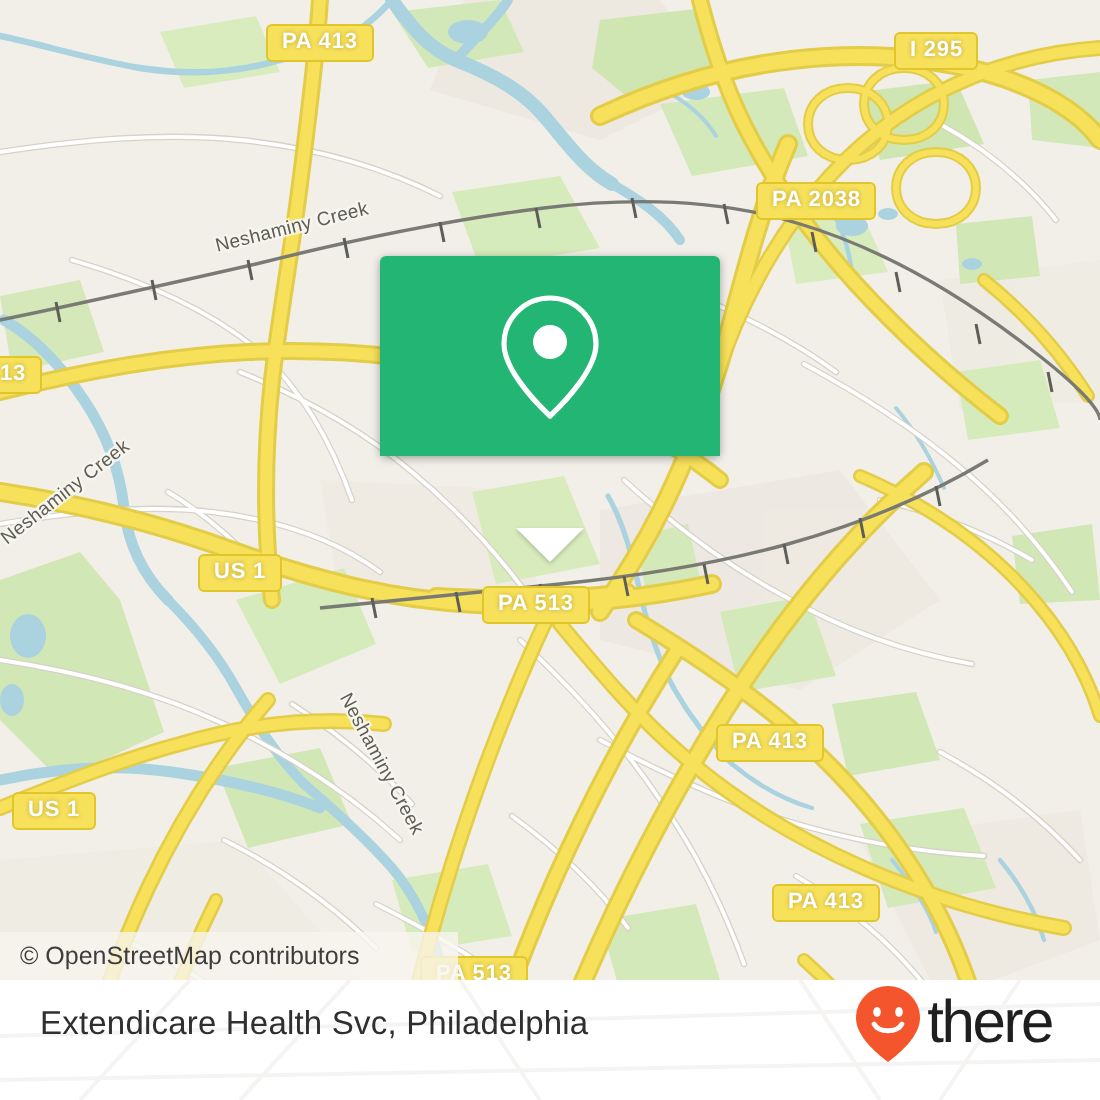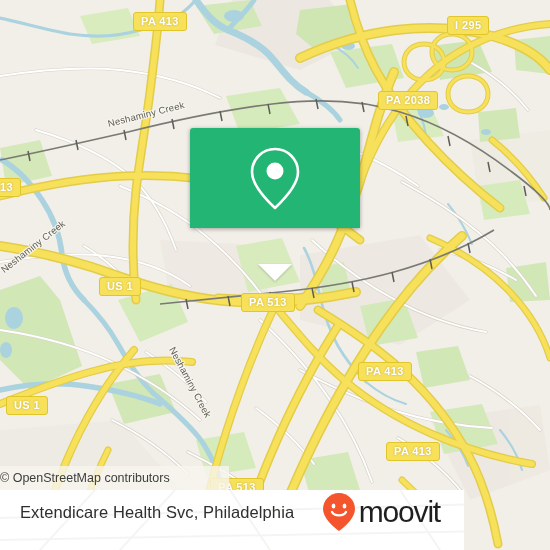--- a/index.html
+++ b/index.html
@@ -78,29 +78,30 @@
     border-top:17px solid #ffffff;
     filter:drop-shadow(0 1px 1px rgba(0,0,0,.2));
   }
 
   
   #attribution{
     position:absolute;left:0;top:466px;
     width:229px;height:24px;
     background:rgba(247,245,239,.80);
     display:flex;align-items:center;
+    padding-left:10px;
     box-sizing:border-box;
     font-size:12.5px;color:#3d3d3d;
     white-space:nowrap;
   }
 
   
   #footer{
     position:absolute;left:0;top:490px;
-    width:464px;height:60px;
+    width:550px;height:60px;
     background:#ffffff;
     display:flex;align-items:center;
     box-sizing:border-box;
     padding:0 24px 16px 20px;
     overflow:hidden;
   }
   #footer-bg{
     position:absolute;left:0;top:0;width:550px;height:60px;
     opacity:.18;
   }
@@ -378,17 +379,17 @@
       </g>
     </svg>
     <div id="footer-title">Extendicare Health Svc, Philadelphia</div>
     <div id="brand">
       <svg width="34" height="40" viewBox="0 0 34 40">
         <path d="M17,1 C8.2,1 1,8.2 1,17 C1,26 11,34.5 17,39 C23,34.5 33,26 33,17 C33,8.2 25.8,1 17,1 Z" fill="#f4552c"></path>
         <ellipse cx="11.5" cy="14" rx="1.9" ry="2.5" fill="#ffffff"></ellipse>
         <ellipse cx="22.5" cy="14" rx="1.9" ry="2.5" fill="#ffffff"></ellipse>
         <path d="M10,20 C12.5,24.5 21.5,24.5 24,20" fill="none" stroke="#ffffff" stroke-width="2.4" stroke-linecap="round"></path>
       </svg>
-      <span id="brand-word">moovit</span>
+      <span id="brand-word">there</span>
     </div>
   </div>
 
 </div>
 
 </body></html>

